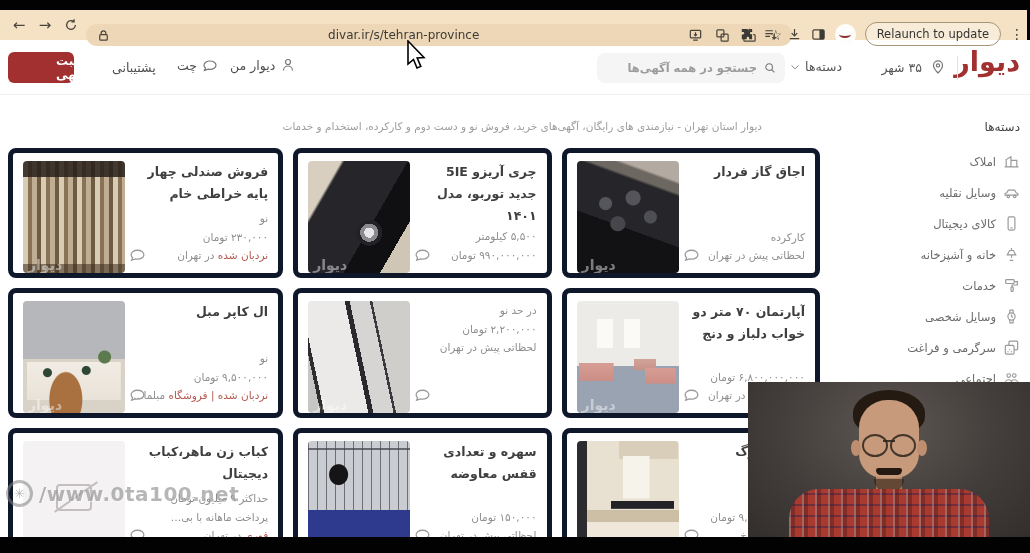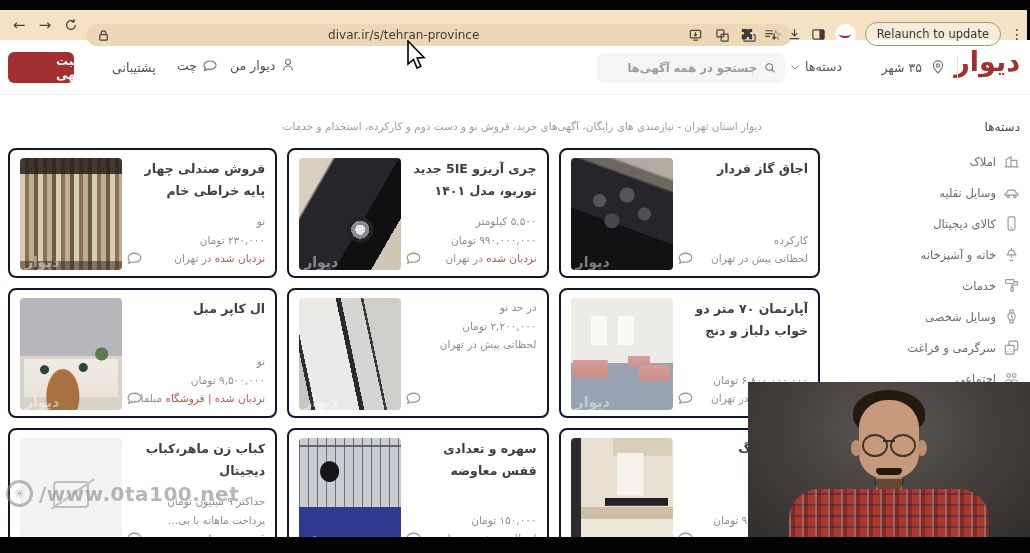--- a/index.html
+++ b/index.html
@@ -44,21 +44,21 @@
 
   
   .sidebar { position:absolute; right:10px; top:120px; width:120px; direction:rtl; z-index:10; }
   .sidebar-title { font-size:12px; color:#444; margin-bottom:18px; text-align:right; }
   .side-item { display:flex; direction:rtl; align-items:center; gap:7px; margin-bottom:12px; height:19px; font-size:11.5px; color:#6a6a6a; cursor:pointer; justify-content:flex-start; }
   .side-icon { width:17px; height:17px; color:#999; flex:none; }
   .side-icon svg { width:17px; height:17px; }
 
   
   .grid { position:absolute; left:8px; top:148px; width:812px; display:grid; grid-template-columns:repeat(3,1fr); gap:10px; direction:rtl; z-index:6; }
-  .card { position:relative; background:#fff; border:2px solid #0f172a; border-radius:8px; height:130px; padding:8px 10px; display:flex; gap:8px; direction:rtl; cursor:pointer; }
+  .card { position:relative; background:#fff; border:5px solid #0f172a; border-radius:8px; height:130px; padding:8px 10px; display:flex; gap:8px; direction:rtl; cursor:pointer; }
   .c-text { flex:1; display:flex; flex-direction:column; text-align:right; overflow:hidden; }
   .c-title { font-size:12.5px; font-weight:600; color:#3f3f3f; line-height:1.75; flex:1; }
   .c-details { font-size:10.5px; color:#8e8e8e; line-height:1.8; }
   .c-footer { font-size:10.5px; color:#8e8e8e; line-height:1.7; white-space:nowrap; overflow:hidden; }
   .c-hl { color:#b3574c; }
   .c-bubble { position:absolute; left:116px; bottom:10px; width:17px; height:17px; }
   .c-photo { position:relative; flex:none; width:102px; height:112px; border-radius:4px; background:#eee; overflow:hidden; display:flex; align-items:center; justify-content:center; }
   .photo-wm { position:absolute; left:5px; bottom:0px; font-size:14px; font-weight:bold; color:rgba(255,255,255,.45); direction:rtl; }
   .noimg { display:none; position:relative; width:36px; height:27px; border:2.5px solid #c4bec1; border-radius:4px; }
   .noimg::after { content:""; position:absolute; left:-8px; top:10px; width:52px; height:0; border-top:2.5px solid #c4bec1; transform:rotate(-35deg); }

